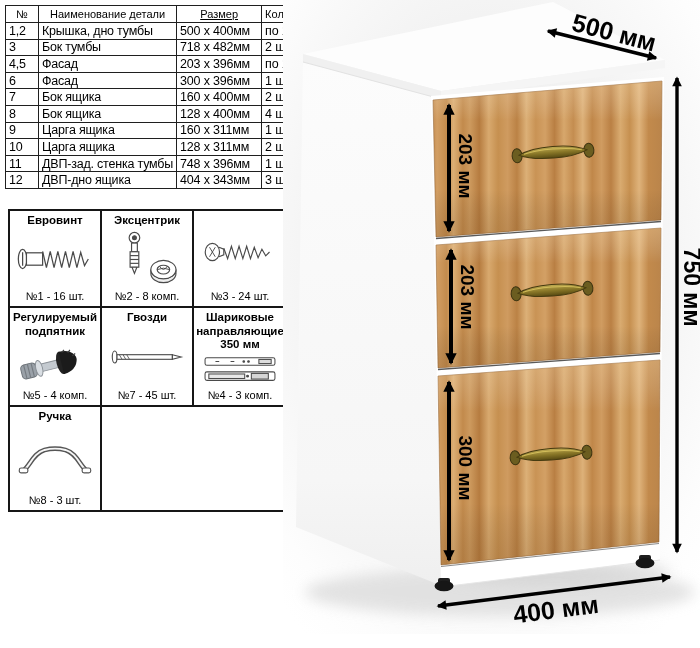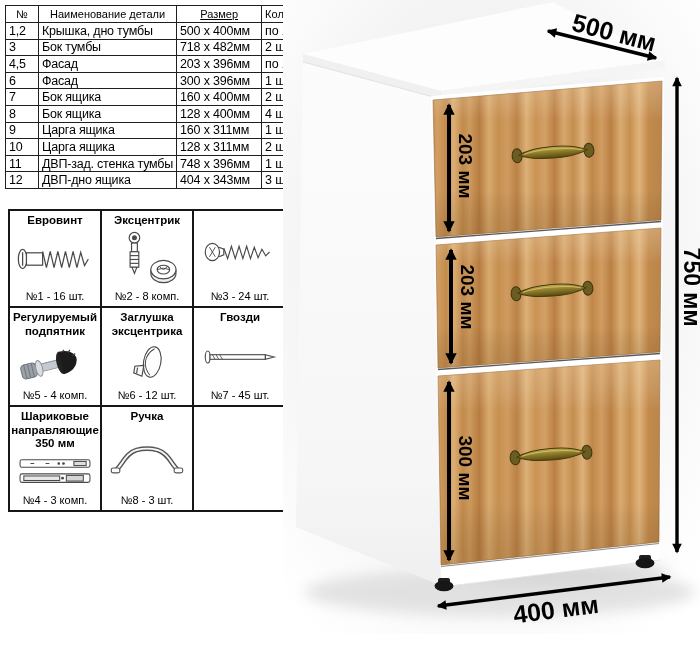--- a/index.html
+++ b/index.html
@@ -176,34 +176,20 @@
             <ellipse cx="25" cy="23.5" rx="3.5" ry="8.5" fill="#d9dee3" stroke="#8b9197" stroke-width="1"></ellipse>
             <ellipse cx="49" cy="23.5" rx="5" ry="12" fill="#222"></ellipse>
             <path d="M49,11.5 q10,0 14,5 q4,4.5 2,9 q-2,6 -8,8.5 q-5,2 -8,1.5 z" fill="#1b1b1b"></path>
             <path d="M52,13 l3,-2 M58,15 l3,-2.5 M62,19 l3.5,-1.5" stroke="#3d3d3d" stroke-width="1.2"></path>
           </g>
         </svg>
       </div>
       <div class="hw-count">№5 - 4 комп.</div>
     </div>
 
-    <div class="hw-cell">
-      <div class="hw-title">Заглушка эксцентрика</div>
-      <div class="hw-icon">
-        <svg width="70" height="48" viewBox="0 0 72 50">
-          <g stroke="#4a4a4a" fill="#fdfdfd" stroke-width="1.2" transform="rotate(10 36 25)">
-            <ellipse cx="41" cy="22" rx="9" ry="16"></ellipse>
-            <path d="M41,8 q-7,6 -7,14 q0,8 7,14" fill="none" stroke-width="1"></path>
-            <path d="M33,27 l-9,2.5 l0,7 l9,2 z"></path>
-            <line x1="27" y1="30.5" x2="27" y2="36.5"></line>
-          </g>
-        </svg>
-      </div>
-      <div class="hw-count">№6 - 12 шт.</div>
-    </div>
 
     <div class="hw-cell">
       <div class="hw-title">Гвозди</div>
       <div class="hw-icon">
         <svg width="80" height="24" viewBox="0 0 84 26">
           <g stroke="#4a4a4a" fill="#fff" stroke-width="1.2">
             <ellipse cx="7" cy="13" rx="2.6" ry="6.5"></ellipse>
             <rect x="9.5" y="10.5" width="60" height="5"></rect>
             <path d="M12,10.5 l3,5 M16,10.5 l3,5 M20,10.5 l3,5" stroke-width="0.9"></path>
             <path d="M69.5,10.5 L79,13 L69.5,15.5 Z"></path>

